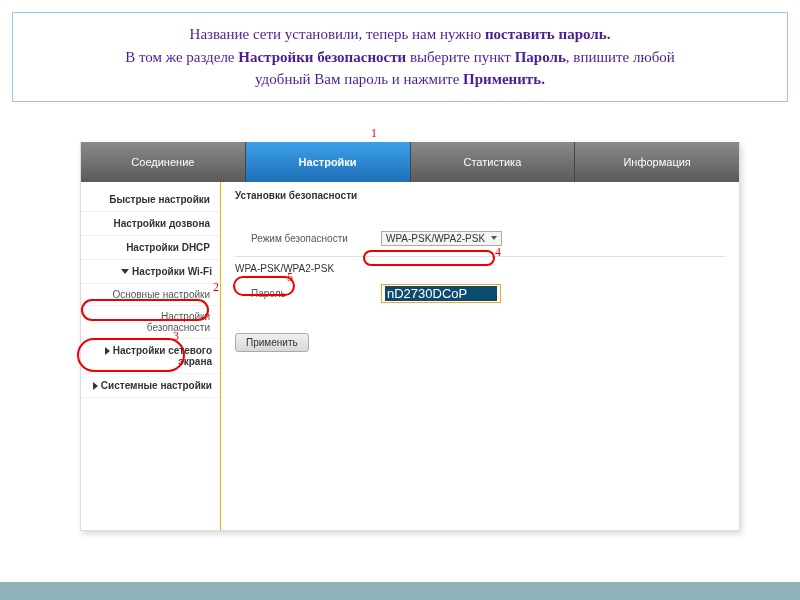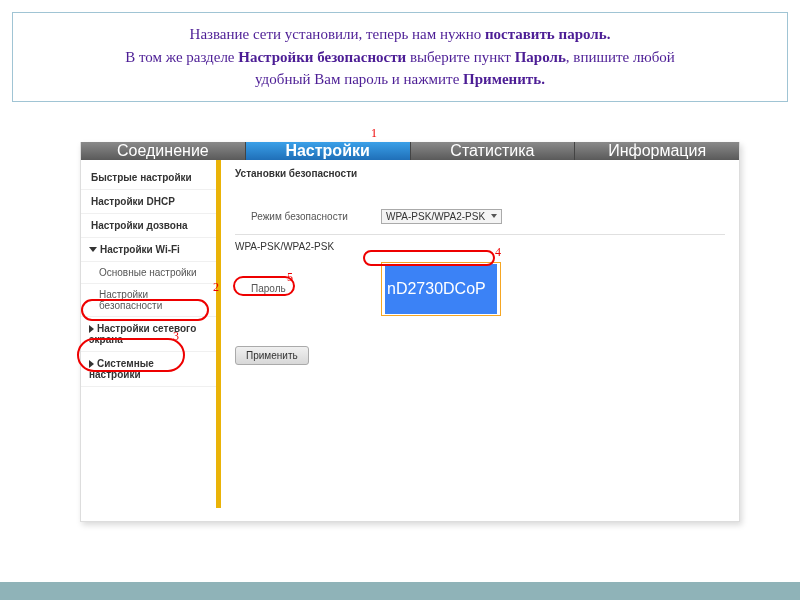--- a/index.html
+++ b/index.html
@@ -27,22 +27,22 @@
     border-right: 1px solid #ddd;
     border-bottom: 1px solid #ddd;
     border-left: 1px solid #ddd;
     position: relative;
     background: #fff;
     min-height: 380px;
     box-shadow: 2px 3px 6px rgba(0,0,0,0.15);
   }
   .nav-tabs {
     display: flex;
-    height: 18px;
-    font-size: 16px;
+    height: 40px;
+    font-size: 11px;
     color: #fff;
   }
   .nav-tab {
     flex: 1;
     display: flex;
     align-items: center;
     justify-content: center;
     background: linear-gradient(#8a8a8a, #5a5a5a);
     border-right: 1px solid #444;
     cursor: pointer;
@@ -51,23 +51,24 @@
   .nav-tab.active {
     background: linear-gradient(#3aa0e8, #1f6fb8);
     font-weight: bold;
   }
   .body-area {
     display: flex;
     min-height: 348px;
   }
   .sidebar {
     width: 140px;
-    border-right: 5px solid #eab308;
+    border-right: 1px solid #eab308;
     font-size: 10px;
     padding: 6px 0;
+    text-align: right;
   }
   .side-item {
     padding: 6px 10px;
     border-bottom: 1px solid #f0f0f0;
     cursor: pointer;
     font-weight: bold;
     color: #333;
   }
   .side-group {
     padding: 6px 8px;
@@ -142,25 +143,25 @@
   .pw-field {
     border: 1px solid #f5a623;
     padding: 1px 3px;
     font-size: 10px;
     width: 120px;
     background: #fff;
   }
   .pw-field input {
     border: none;
     outline: none;
-    font-size: 16px;
+    font-size: 13px;
     width: 100%;
-    background: #3b82f6;
+    background: #0c4a6e;
     color: #fff;
-    padding: 16px 2px;
+    padding: 0 2px;
   }
   .apply-btn {
     margin-top: 26px;
     display: inline-flex;
     align-items: center;
     padding: 3px 10px;
     background: linear-gradient(#f0f0f0, #d8d8d8);
     border: 1px solid #aaa;
     border-radius: 3px;
     font-size: 10px;
@@ -208,22 +209,22 @@
   <div class="nav-tabs">
     <div class="nav-tab">Соединение</div>
     <div class="nav-tab active">Настройки</div>
     <div class="nav-tab">Статистика</div>
     <div class="nav-tab">Информация</div>
   </div>
 
   <div class="body-area">
     <div class="sidebar">
       <div class="side-item">Быстрые настройки</div>
+      <div class="side-item">Настройки дозвона</div>
       <div class="side-item">Настройки DHCP</div>
-      <div class="side-item">Настройки дозвона</div>
       <div class="side-group">
         <span class="arrow"></span><span>Настройки Wi-Fi</span>
       </div>
       <div class="side-sub">Основные настройки</div>
       <div class="side-sub">Настройки безопасности</div>
       <div class="side-group">
         <span class="arrow right"></span><span>Настройки сетевого экрана</span>
       </div>
       <div class="side-group">
         <span class="arrow right"></span><span>Системные настройки</span>

